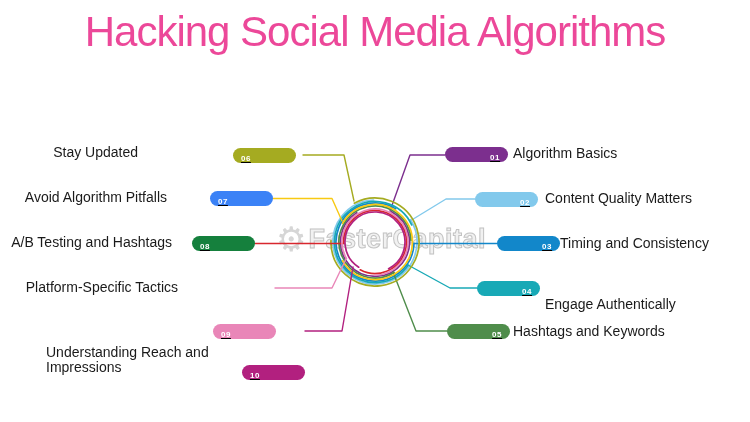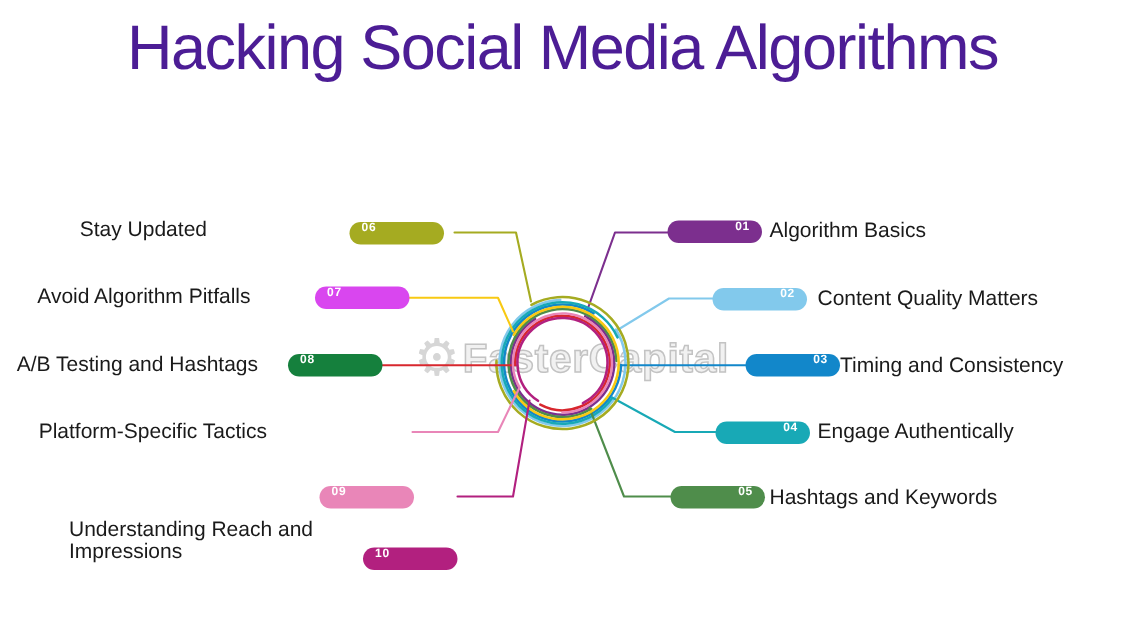--- a/index.html
+++ b/index.html
@@ -2,40 +2,40 @@
 <html><head>
 <meta charset="utf-8">
 <style>
   html,body{margin:0;padding:0;background:#ffffff;}
   #canvas{
     position:relative;width:750px;height:422px;overflow:hidden;background:#ffffff;
     font-family:"Liberation Sans",sans-serif;
   }
   #title{
     position:absolute;left:0;right:0;top:8px;text-align:center;
-    font-size:42px;font-weight:400;color:#4c1d95;letter-spacing:-1px;white-space:nowrap;
+    font-size:42px;font-weight:400;color:#ec4899;letter-spacing:-1px;white-space:nowrap;
   }
   #watermark{
     position:absolute;left:276px;top:222px;display:flex;align-items:center;gap:2px;z-index:1;
   }
   #watermark .gear{
     font-size:34px;line-height:34px;color:#cccccc;opacity:.8;
   }
   #watermark .wm-text{
     font-size:27px;font-weight:700;letter-spacing:.5px;
     color:rgba(210,210,210,0.30);-webkit-text-stroke:1px #c3c3c3;
   }
   #hub-svg{position:absolute;left:0;top:0;z-index:2;}
   .label{
     position:absolute;z-index:3;font-size:14px;line-height:15px;color:#1a1a1a;white-space:nowrap;
   }
   .label.wrap{white-space:normal;}
   .badge{
     position:absolute;z-index:3;width:63px;height:15px;border-radius:8px;
-    display:flex;align-items:flex-start;
+    display:flex;align-items:flex-end;text-decoration:underline;
   }
   .badge .num{
     font-size:8px;font-weight:700;color:#ffffff;letter-spacing:.5px;line-height:8px;padding-left:37px;
   }
   .badge.num-left{justify-content:flex-start;}
   .badge.num-left .num{padding-left:8px;}
   .badge.num-right{justify-content:flex-end;}
   .badge.num-right .num{padding-right:8px;}
 </style>
 </head>
@@ -78,34 +78,34 @@
         <span class="num">01</span>
       </div>
       <div class="label" style="left: 545px; top: 191px;">Content Quality Matters</div>
       <div class="badge num-right" style="left: 475px; top: 192px; background: rgb(130, 201, 236);">
         <span class="num">02</span>
       </div>
       <div class="label" style="left: 560px; top: 236px;">Timing and Consistency</div>
       <div class="badge num-right" style="left: 497px; top: 236px; background: rgb(18, 135, 202);">
         <span class="num">03</span>
       </div>
-      <div class="label" style="left: 545px; top: 280px; text-align: center;">Engage Authentically</div>
+      <div class="label" style="left: 545px; top: 297px; text-align: center;">Engage Authentically</div>
       <div class="badge num-right" style="left: 477px; top: 281px; background: rgb(24, 169, 182);">
         <span class="num">04</span>
       </div>
       <div class="label" style="left: 513px; top: 324px;">Hashtags and Keywords</div>
       <div class="badge num-right" style="left: 447px; top: 324px; background: rgb(79, 141, 75);">
         <span class="num">05</span>
       </div>
       <div class="label" style="right: 612px; top: 145px;">Stay Updated</div>
       <div class="badge num-left" style="left: 233px; top: 148px; background: rgb(165, 171, 33);">
         <span class="num">06</span>
       </div>
       <div class="label" style="right: 583px; top: 190px;">Avoid Algorithm Pitfalls</div>
-      <div class="badge num-left" style="left: 210px; top: 191px; background: #d946ef;">
+      <div class="badge num-left" style="left: 210px; top: 191px; background: #3b82f6;">
         <span class="num">07</span>
       </div>
       <div class="label" style="right: 578px; top: 235px;">A/B Testing and Hashtags</div>
       <div class="badge num-left" style="left: 192px; top: 236px; background: #15803d;">
         <span class="num">08</span>
       </div>
       <div class="label" style="right: 572px; top: 280px;">Platform-Specific Tactics</div>
       <div class="badge num-left" style="left: 213px; top: 281px; background: rgb(233, 134, 184); margin-top: 43px;">
         <span class="num">09</span>
       </div>

